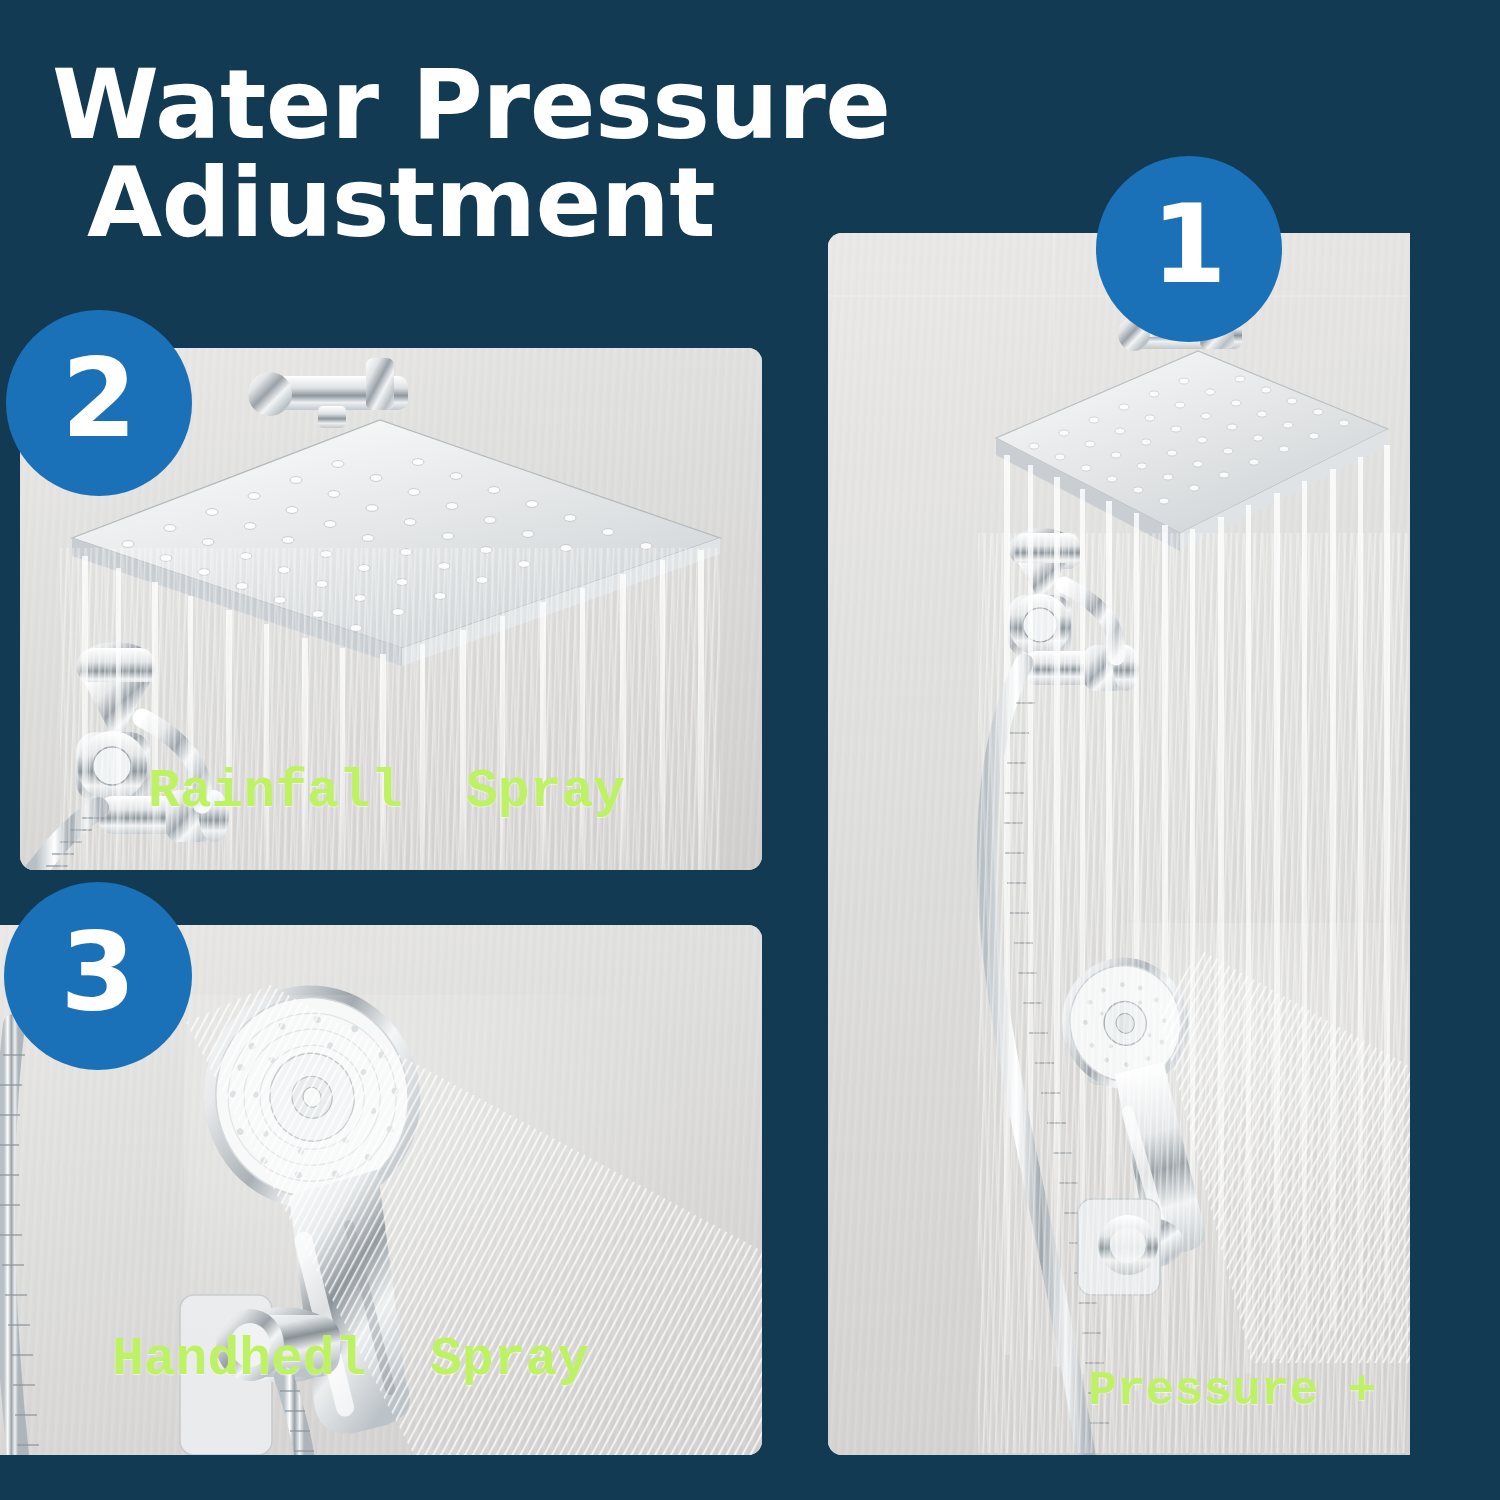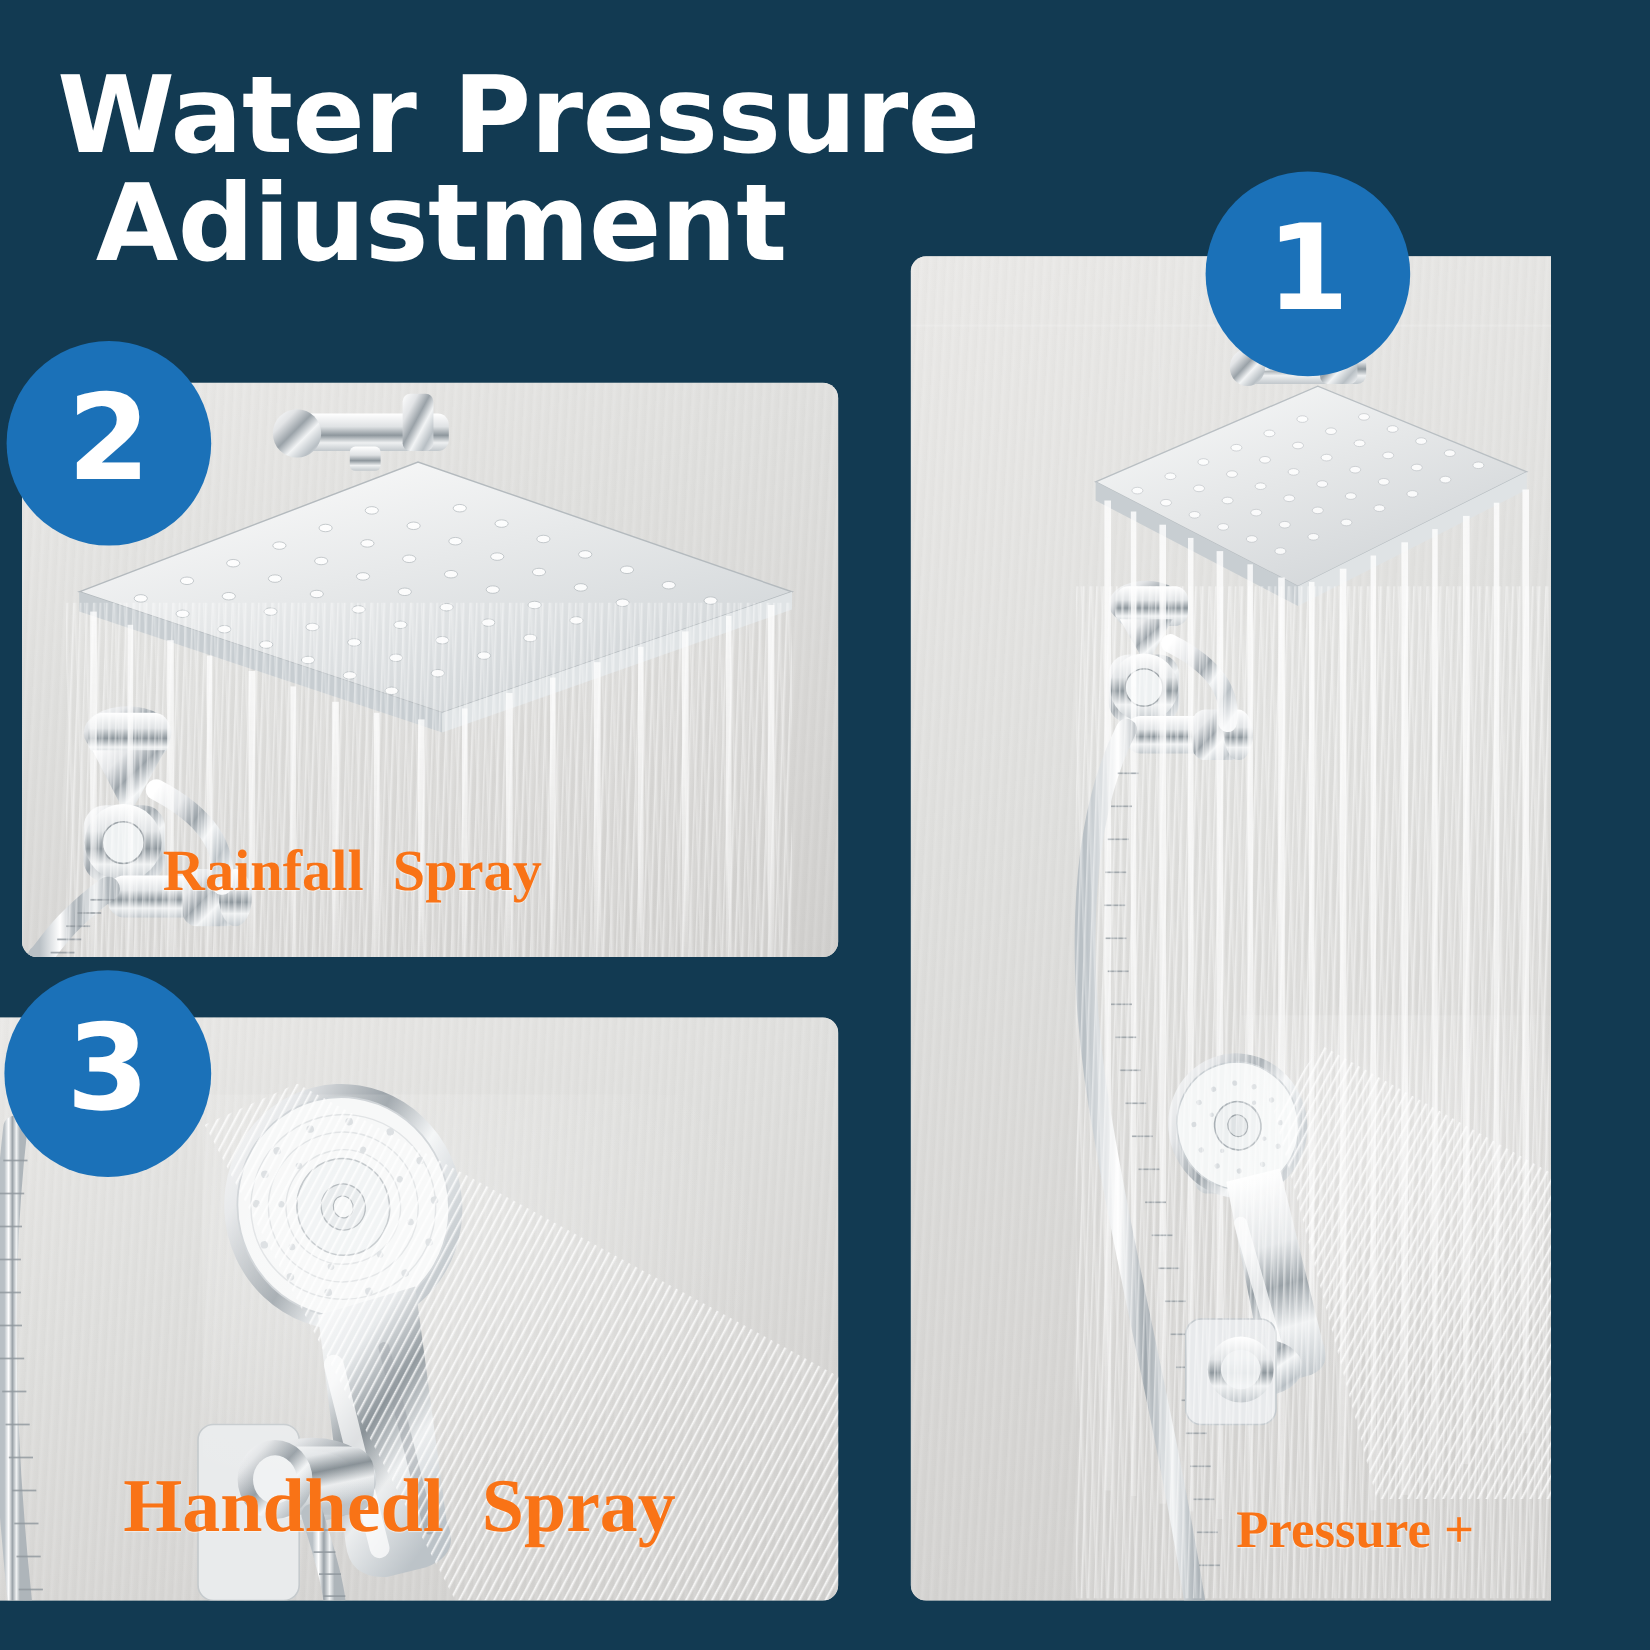--- a/index.html
+++ b/index.html
@@ -115,29 +115,29 @@
     box-shadow: 0 0 0 0 rgba(0,0,0,0);
   }
   #badge-1 { left: 1096px; top: 156px; width: 186px; height: 186px; font-size: 108px; }
   #badge-2 { left: 6px;    top: 310px; width: 186px; height: 186px; font-size: 108px; }
   #badge-3 { left: 4px;    top: 882px; width: 188px; height: 188px; font-size: 108px; }
   .badge span { transform: translateY(-4px); }
 
   
   .caption {
     position: absolute;
-    color: #f97316;
-    font-family: Liberation Serif, serif;
+    color: #bef264;
+    font-family: Liberation Mono, monospace;
     font-weight: bold;
     z-index: 55;
     white-space: pre;
     text-shadow: 0 1px 1px rgba(255,255,255,.55);
   }
   #cap-rainfall  { left: 148px;  top: 762px;  font-size: 53px; }
-  #cap-handheld  { left: 112px;  top: 1330px; font-size: 69px; }
+  #cap-handheld  { left: 112px;  top: 1330px; font-size: 53px; }
   #cap-combo     { left: 1022px; top: 1245px; font-size: 48px; line-height: 1.22; text-align: center; width: 420px; }
 
   
   .art { position: absolute; inset: 0; }
   .art svg { position: absolute; left: 0; top: 0; }
 
   
   .rainstreaks {
     position: absolute;
     pointer-events: none;

